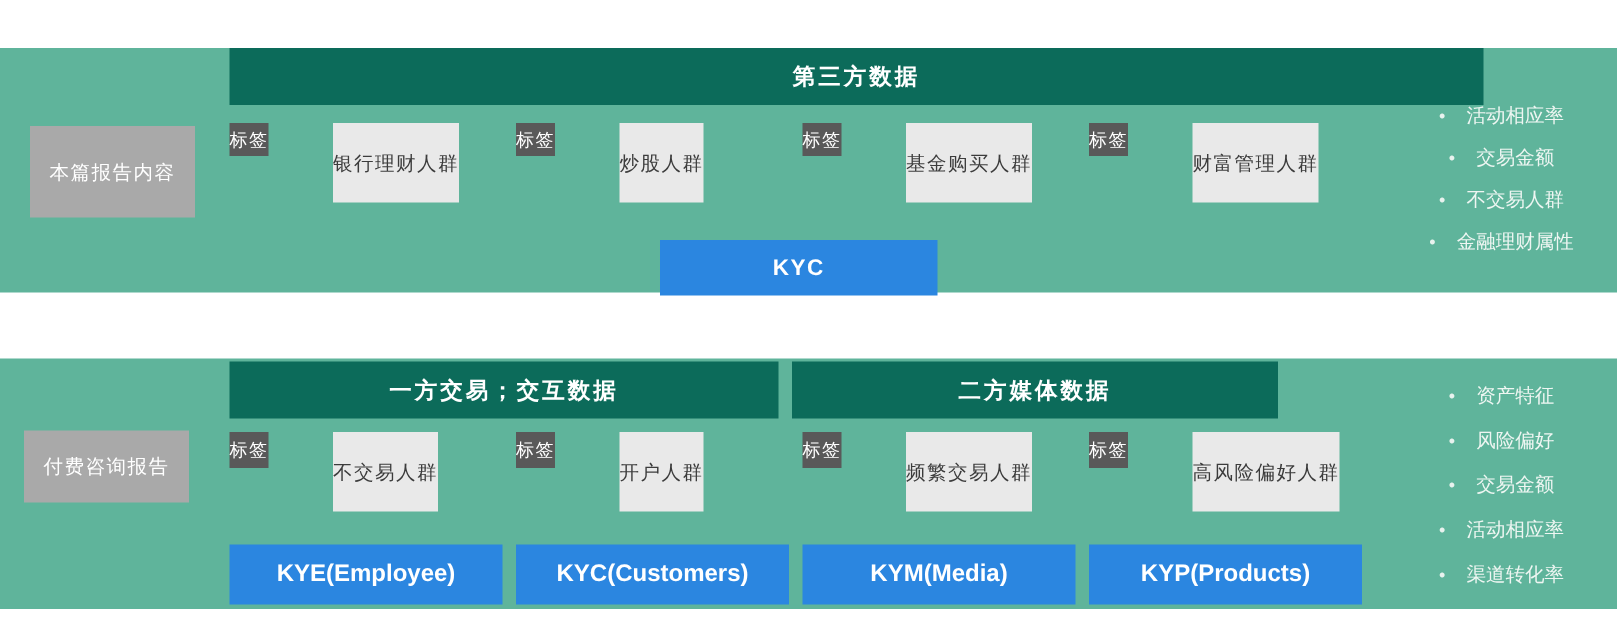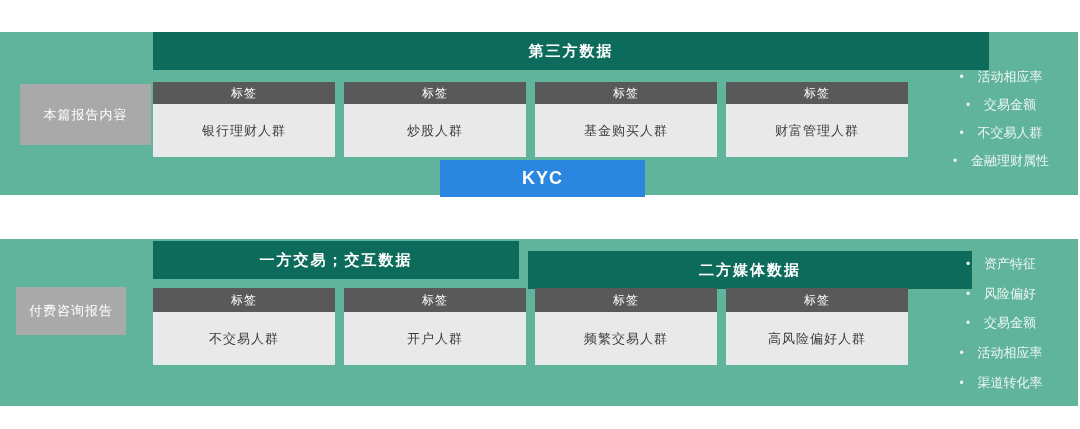--- a/index.html
+++ b/index.html
@@ -14,58 +14,58 @@
     position:absolute; left:0; width:1078px; background:#5fb49b;
   }
   .panel.top    { top:32px;  height:163px; }
   .panel.bottom { top:239px; height:167px; }
 
   .side-label {
     position:absolute; background:#a9a9a9; color:#ffffff;
     display:flex; align-items:center; justify-content:center;
     font-size:13px; letter-spacing:1px;
   }
-  .side-label.t1 { left:20px; top:52px; width:131px; height:61px; }
+  .side-label.t1 { left:20px; top:52px; width:110px; height:61px; }
   .side-label.t2 { left:16px; top:48px; width:110px; height:48px; }
 
   .hdr {
     position:absolute; background:#0c6b5a; color:#ffffff;
     display:flex; align-items:center; justify-content:center;
     font-size:15px; font-weight:bold; letter-spacing:2px; height:38px;
   }
   .hdr.single { left:153px; top:0;   width:836px; }
   .hdr.h1     { left:153px; top:2px; width:366px; }
-  .hdr.h2     { left:528px; top:12px; width:444px; }
+  .hdr.h2     { left:528px; top:2px; width:324px; }
 
   .cols {
     position:absolute; left:153px; width:755px;
     display:flex; gap:9px;
   }
   .cols.top-cols    { top:50px; }
   .cols.bottom-cols { top:49px; }
-  .col { flex:1; display:flex; flex-direction:column; }
+  .col { flex:1; display:flex; flex-direction:row;gap:43px; }
   .tag {
     background:#595959; color:#ffffff; font-size:12px; letter-spacing:1px;
     display:flex; align-items:center; justify-content:center;
   }
   .top-cols .tag    { height:22px; }
   .bottom-cols .tag { height:24px; }
   .cell {
     background:#e9e9e9; color:#3c3c3c; font-size:13px; height:53px;
     display:flex; align-items:center; justify-content:center; letter-spacing:1px;
   }
 
   .btn {
     background:#2b86e0; color:#ffffff;
     display:flex; align-items:center; justify-content:center;
     font-weight:600;
   }
   .btn.kyc {
-    position:absolute; left:440px; top:128px; width:205px; height:37px;
-    font-size:18px; letter-spacing:1px;
+    position:absolute; left:440px; top:128px; width:185px; height:37px;
+    font-size:15px; letter-spacing:1px;
   }
   .btn-row {
     position:absolute; left:153px; top:124px; width:755px;
     display:flex; gap:9px;
   }
   .btn-row .btn { flex:1; height:40px; font-size:16px; }
 
   .bullets { position:absolute; display:flex; flex-direction:column; }
   .bullets.top-bullets    { left:928px; top:31px; width:146px; }
   .bullets.bottom-bullets { left:926px; top:10px; width:150px; }
@@ -146,20 +146,26 @@
       <div class="col">
         <div class="tag">标签</div>
         <div class="cell">频繁交易人群</div>
       </div>
       <div class="col">
         <div class="tag">标签</div>
         <div class="cell">高风险偏好人群</div>
       </div>
     </div>
 
+    <div class="btn-row">
+      <div class="btn">KYE(Employee)</div>
+      <div class="btn">KYC(Customers)</div>
+      <div class="btn">KYM(Media)</div>
+      <div class="btn">KYP(Products)</div>
+    </div>
 
     <div class="bullets bottom-bullets">
       <div class="bullet-item">
         <span class="dot">•</span>
         <span>资产特征</span>
       </div>
       <div class="bullet-item">
         <span class="dot">•</span>
         <span>风险偏好</span>
       </div>

